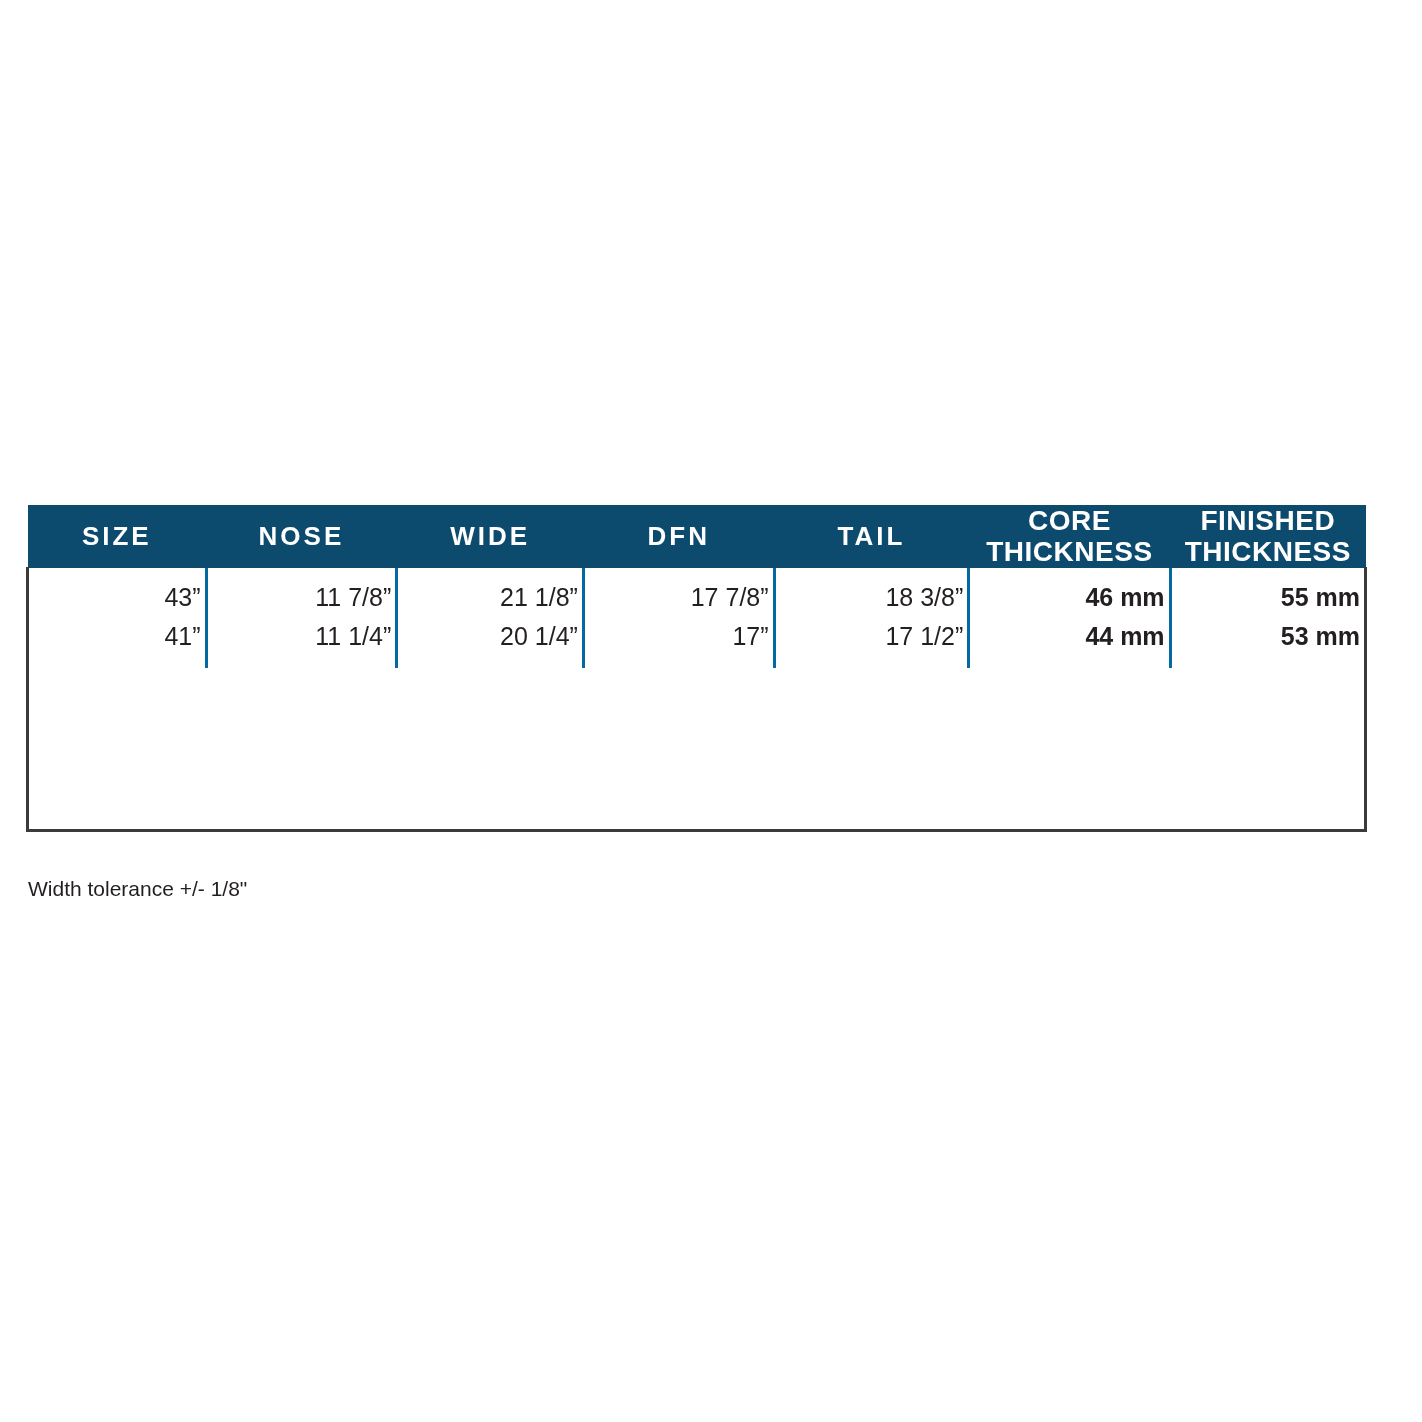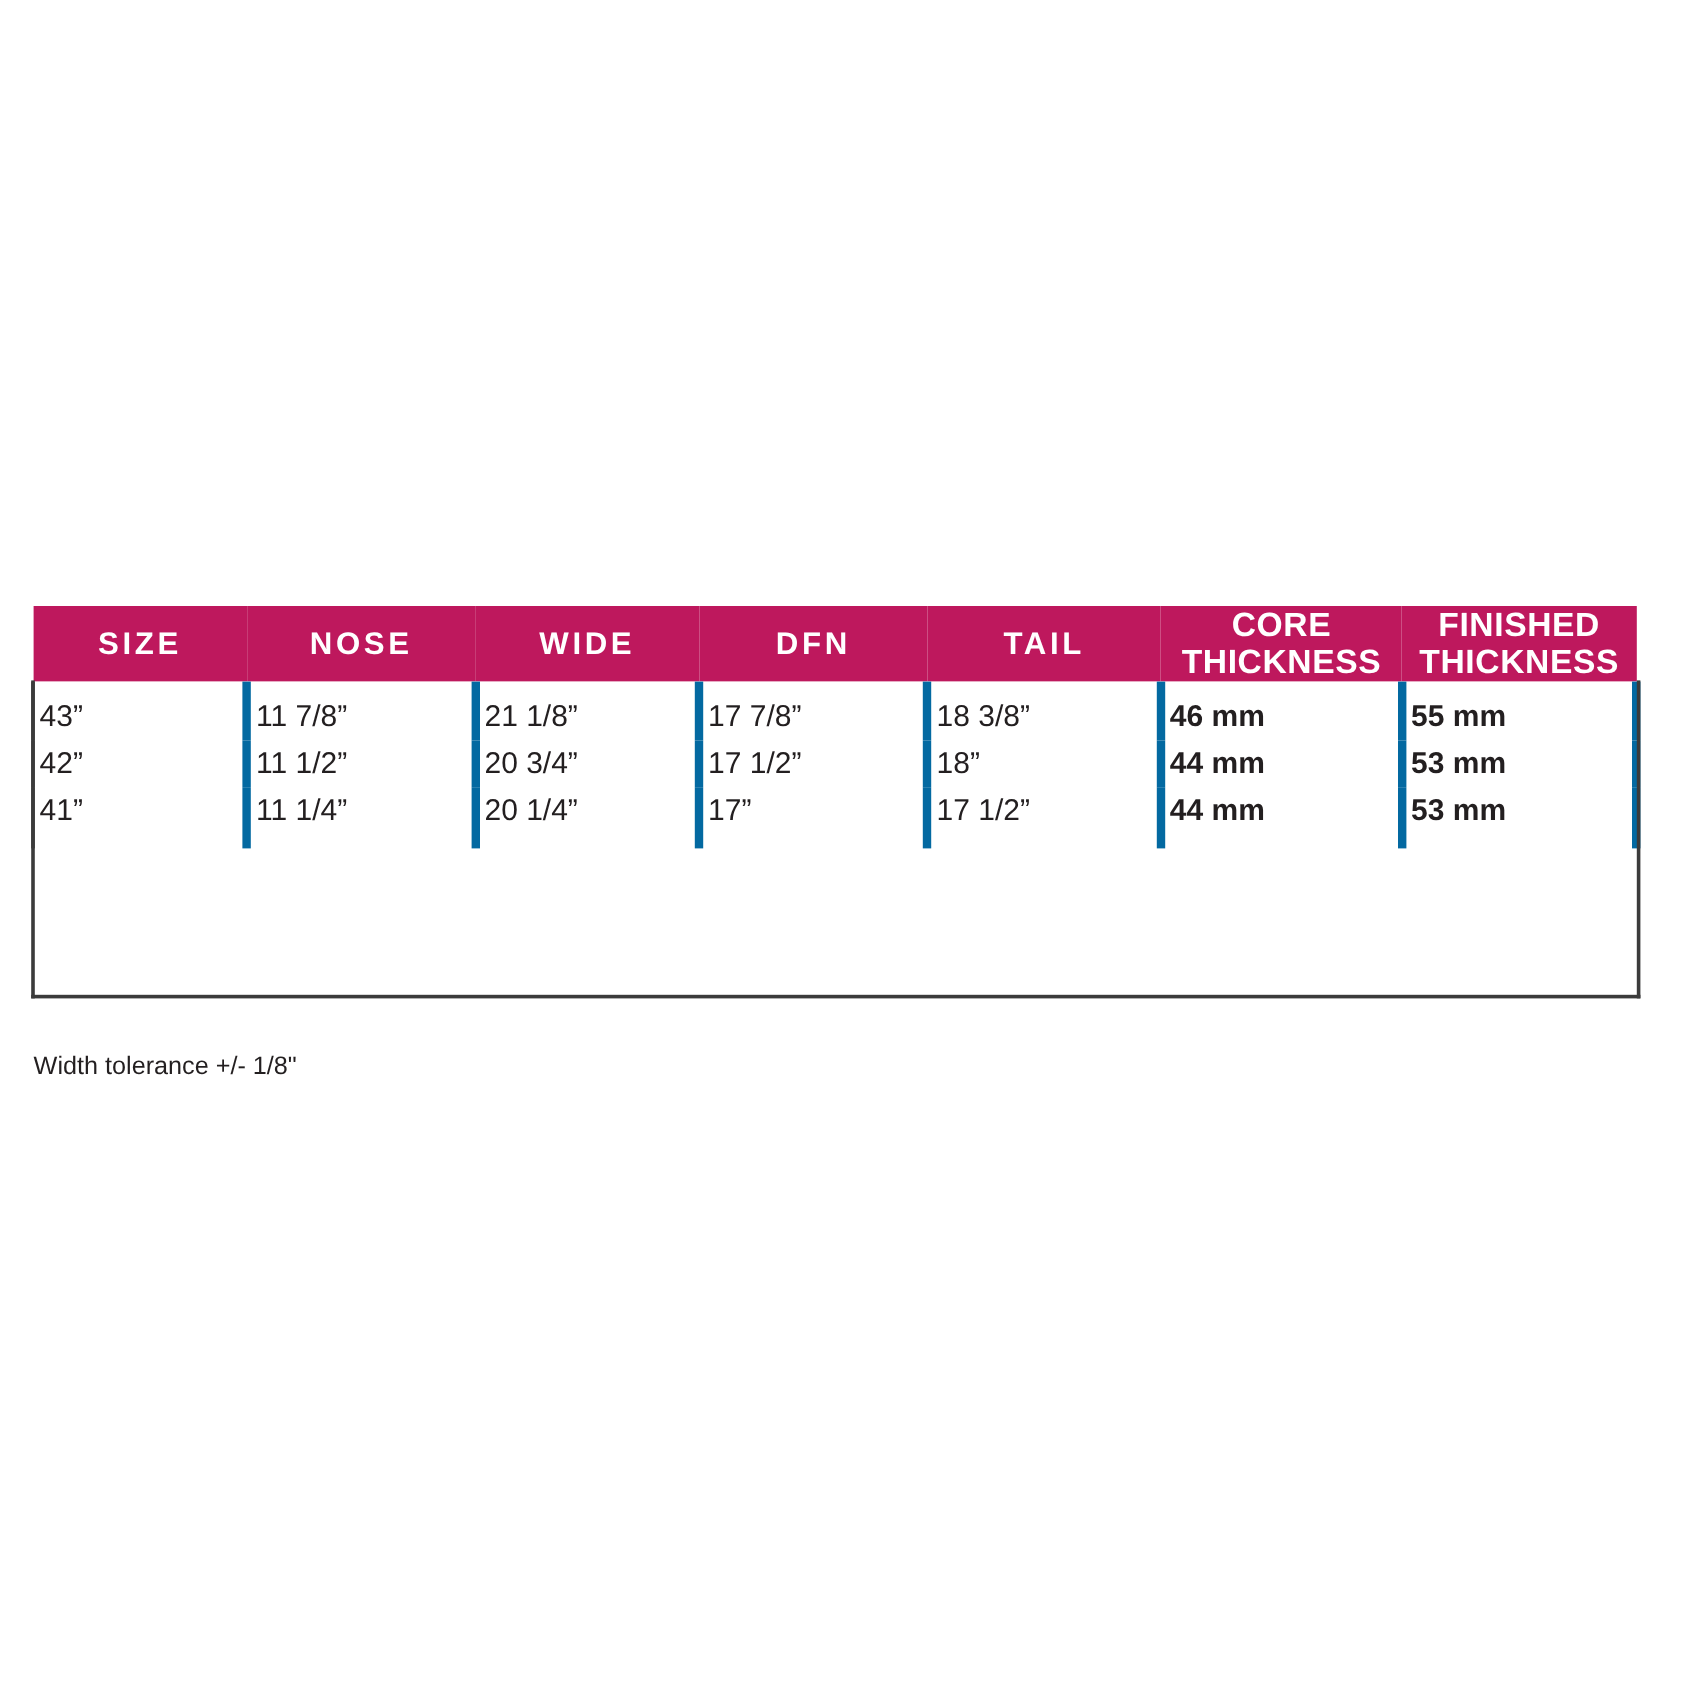--- a/index.html
+++ b/index.html
@@ -31,21 +31,21 @@
     width: 1341px;
   }
 
   table.spec {
     border-collapse: collapse;
     width: 100%;
     table-layout: fixed;
   }
 
   table.spec thead th {
-    background: #be185d;
+    background: #0c4a6e;
     color: #ffffff;
     font-weight: bold;
     text-align: center;
     vertical-align: middle;
     height: 62px;
     padding: 0 4px;
     border: none;
   }
 
   th.h-size, th.h-nose, th.h-wide, th.h-dfn, th.h-tail {
@@ -55,22 +55,22 @@
 
   th.h-core, th.h-finished {
     font-size: 28px;
     letter-spacing: 0.5px;
     line-height: 1.12;
   }
   th.h-core .l2, th.h-finished .l2 { display: block; }
 
   table.spec tbody td {
     border-left: 3px solid #3b3b3b;
-    border-right: 7px solid #0369a1;
-    text-align: left;
+    border-right: 3px solid #0369a1;
+    text-align: right;
     vertical-align: middle;
     height: 39px;
     font-size: 25px;
     color: #231f20;
     background: #ffffff;
     padding: 0 4px;
     margin-top: 47px;
   }
   table.spec tbody tr:first-child td { padding-top: 10px; }
   table.spec tbody tr:last-child td { padding-bottom: 12px; }
@@ -147,29 +147,20 @@
         <tr>
           <td>43”</td>
           <td>11 7/8”</td>
           <td>21 1/8”</td>
           <td>17 7/8”</td>
           <td>18 3/8”</td>
           <td class="bold">46 mm</td>
           <td class="bold">55 mm</td>
         </tr>
         <tr>
-          <td>42”</td>
-          <td>11 1/2”</td>
-          <td>20 3/4”</td>
-          <td>17 1/2”</td>
-          <td>18”</td>
-          <td class="bold">44 mm</td>
-          <td class="bold">53 mm</td>
-        </tr>
-        <tr>
           <td>41”</td>
           <td>11 1/4”</td>
           <td>20 1/4”</td>
           <td>17”</td>
           <td>17 1/2”</td>
           <td class="bold">44 mm</td>
           <td class="bold">53 mm</td>
         </tr>
       </tbody>
     </table>

